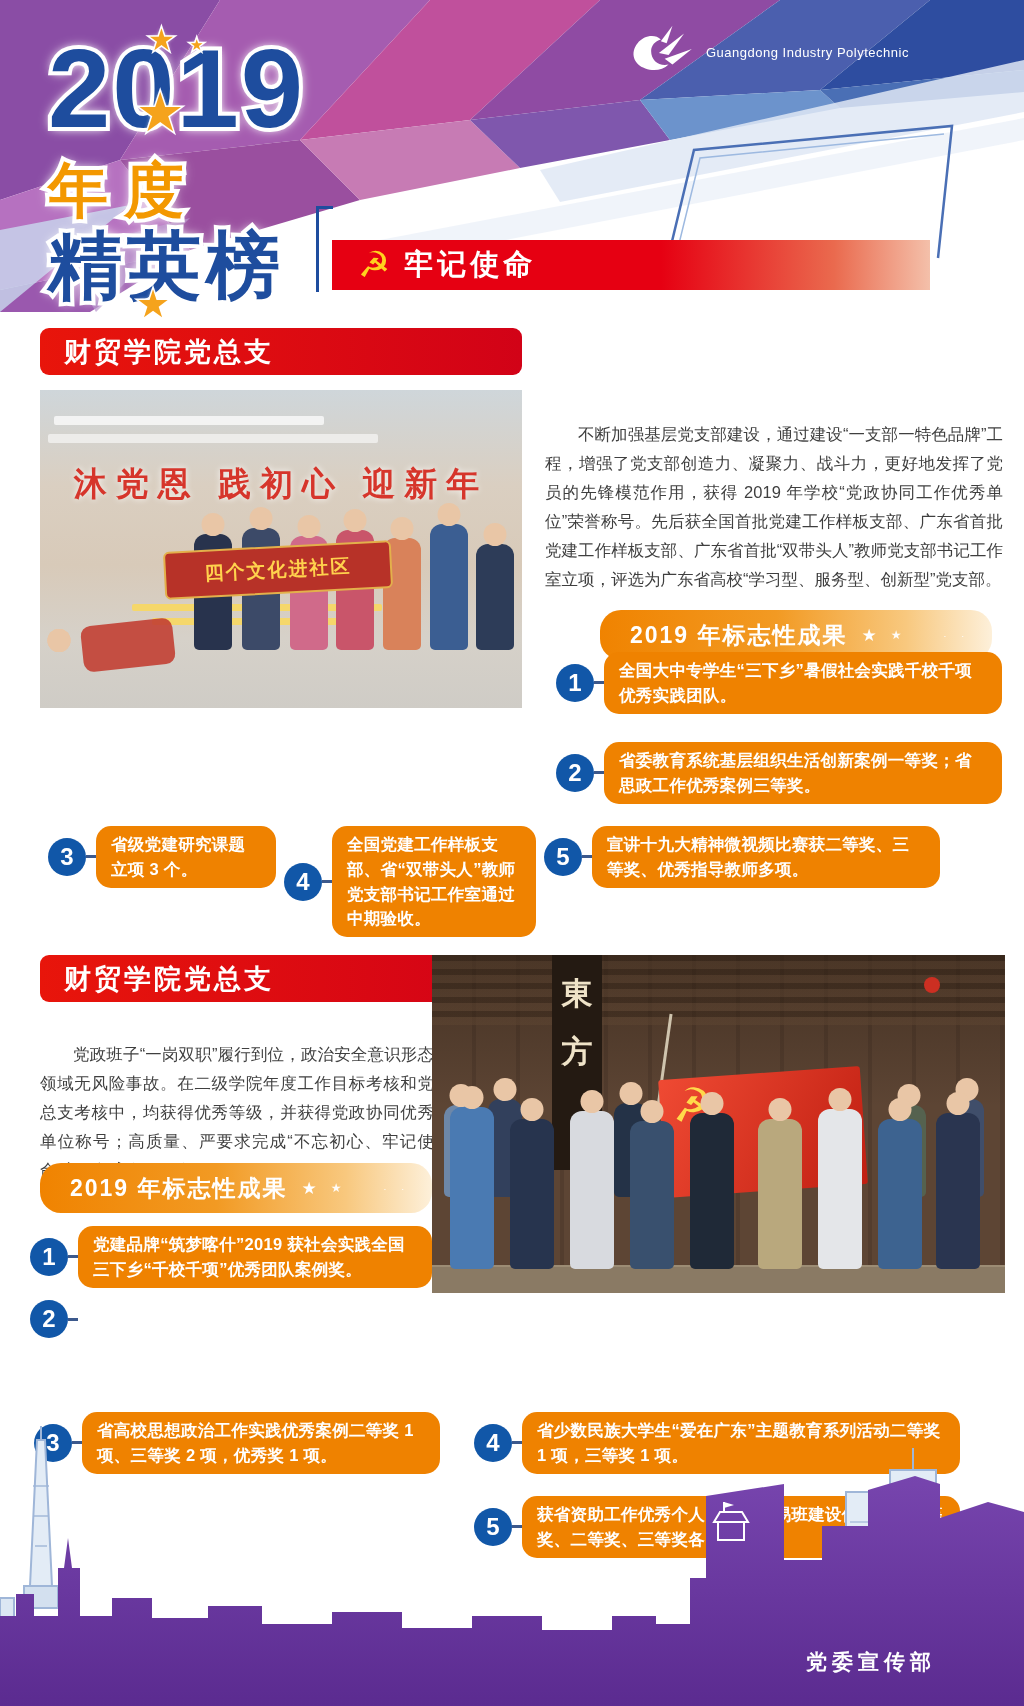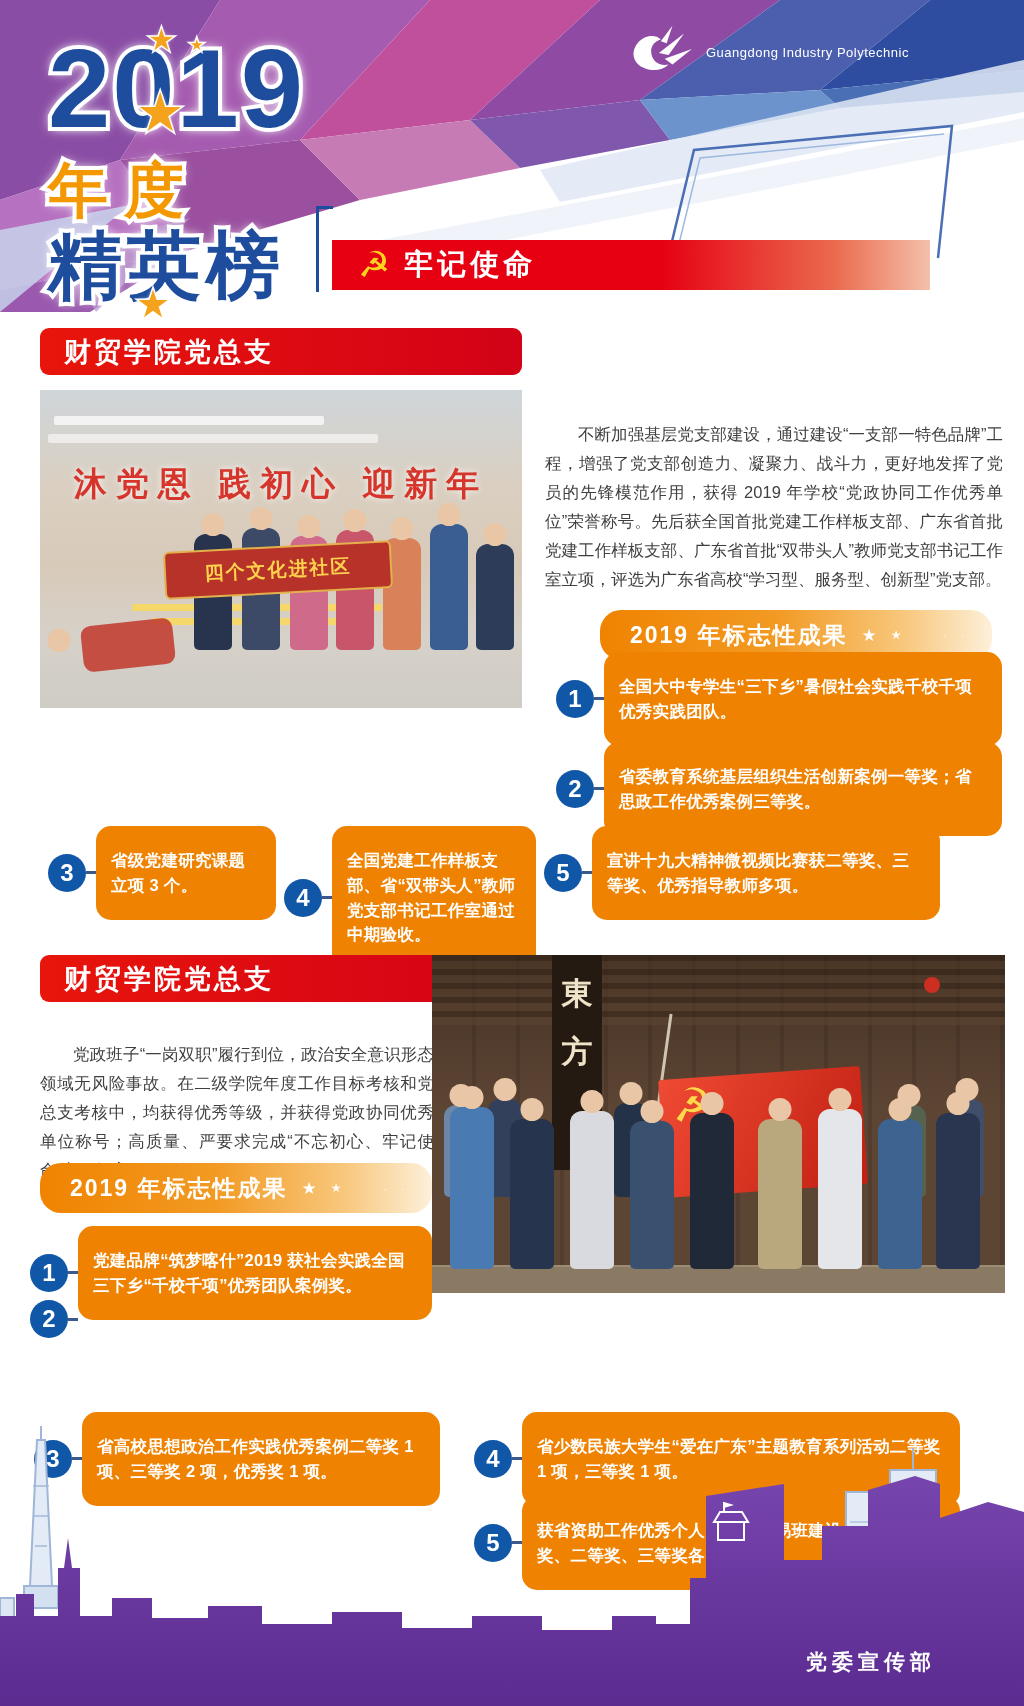--- a/index.html
+++ b/index.html
@@ -48,21 +48,21 @@
   .ach-bar .t{font-size:23px;font-weight:bold;letter-spacing:2px;}
   .ach-bar .s1{font-size:17px;}
   .ach-bar .s2{font-size:12px;opacity:.95;}
   .ach-bar .s3{font-size:10px;letter-spacing:6px;opacity:.9;margin-left:28px;}
 
   .item{position:absolute;display:flex;align-items:center;}
   .item .num{flex:0 0 38px;width:38px;height:38px;border-radius:50%;background:#1157a8;
     color:#fff;font-size:24px;font-weight:bold;display:flex;align-items:center;justify-content:center;}
   .item .conn{flex:0 0 10px;width:10px;height:3px;background:#3c598c;}
   .item .bubble{flex:1;background:#ef8200;border-radius:15px;color:#fff;font-weight:bold;
-    font-size:16.5px;line-height:1.5;letter-spacing:.3px;padding:22px 15px;box-sizing:border-box;}
+    font-size:16.5px;line-height:1.5;letter-spacing:.3px;padding:6px 15px;box-sizing:border-box;}
 
   
   .photo1{position:absolute;left:40px;top:390px;width:482px;height:318px;overflow:hidden;
     background:linear-gradient(180deg,#cfd6da 0%,#dacfc1 30%,#d8cab9 55%,#d6d1c9 78%,#cfccc6 100%);}
   .photo1 .cap{position:absolute;background:rgba(255,255,255,.72);height:9px;border-radius:2px;}
   .photo1 .cap.c1{left:14px;top:26px;width:270px;}
   .photo1 .cap.c2{left:8px;top:44px;width:330px;opacity:.8;}
   .photo1 .ycap{position:absolute;background:rgba(250,216,90,.85);height:7px;border-radius:2px;}
   .photo1 .ycap.y1{left:92px;top:214px;width:250px;}
   .photo1 .ycap.y2{left:112px;top:228px;width:210px;}

